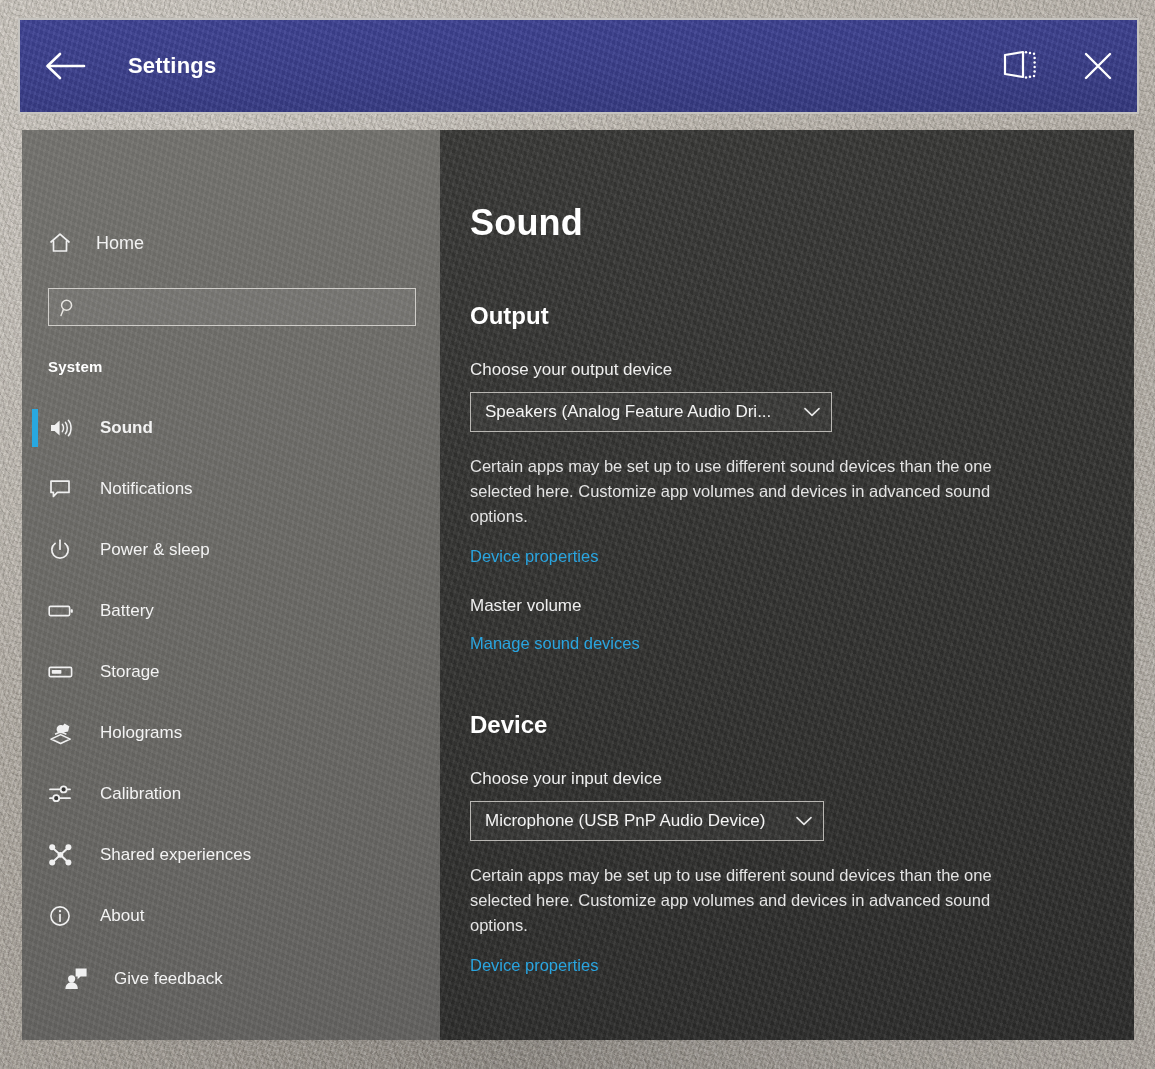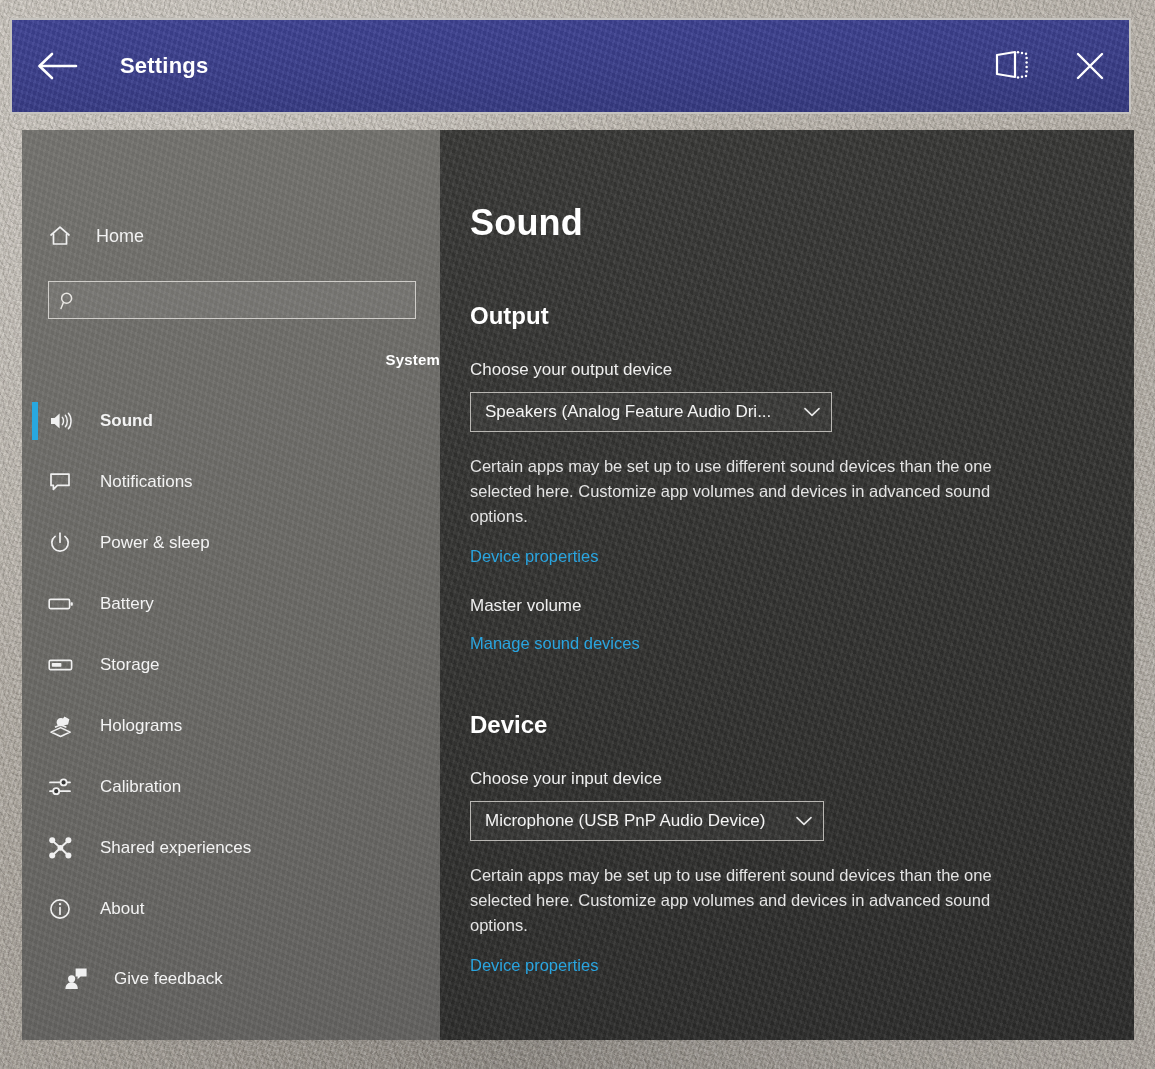--- a/index.html
+++ b/index.html
@@ -38,21 +38,21 @@
       repeating-radial-gradient(circle at 7px 11px, rgba(255,255,255,0.10) 0 1px, rgba(0,0,0,0) 1px 4px),
       repeating-radial-gradient(circle at 19px 5px, rgba(0,0,0,0.10) 0 1px, rgba(0,0,0,0) 1px 5px),
       repeating-radial-gradient(circle at 13px 23px, rgba(255,255,255,0.07) 0 1px, rgba(0,0,0,0) 1px 6px);
     background-size: 27px 31px, 23px 19px, 31px 29px;
     opacity: 0.85;
   }
 
   
   #titlebar {
     position: absolute;
-    left: 10px;
+    left: 18px;
     top: 18px;
     width: 1121px;
     height: 96px;
     background-color: #3b3f8c;
     background-image:
       repeating-linear-gradient(103deg, rgba(255,255,255,0.035) 0 2px, rgba(0,0,0,0.045) 2px 5px),
       repeating-linear-gradient(21deg, rgba(255,255,255,0.03) 0 3px, rgba(0,0,0,0.035) 3px 7px),
       linear-gradient(178deg, #3f4394 0%, #3a3e8a 55%, #34387e 100%);
     border: 2px solid #c5c3bf;
     display: flex;
@@ -107,21 +107,21 @@
   #nav {
     position: relative;
     width: 418px;
     height: 100%;
     flex: 0 0 418px;
     background-color: #6d6c68;
     background-image:
       repeating-linear-gradient(101deg, rgba(255,255,255,0.028) 0 2px, rgba(0,0,0,0.03) 2px 5px),
       repeating-linear-gradient(23deg, rgba(255,255,255,0.022) 0 3px, rgba(0,0,0,0.026) 3px 7px),
       linear-gradient(165deg, #757470 0%, #6c6b67 50%, #636260 100%);
-    padding-top: 9px;
+    padding-top: 16px;
   }
 
   #home-row {
     display: flex;
     align-items: center;
     height: 50px;
     margin-top: 72px;
     padding-left: 26px;
     cursor: pointer;
   }
@@ -161,21 +161,20 @@
     justify-content: center;
     cursor: pointer;
   }
 
   #group-header {
     color: #ffffff;
     font-size: 15px;
     font-weight: 700;
     margin: 32px 0 0 26px;
     letter-spacing: 0.2px;
-    text-align: right;
   }
 
   #navlist { margin-top: 22px; }
 
   .nav-item {
     position: relative;
     display: flex;
     align-items: center;
     height: 61px;
     padding-left: 26px;

